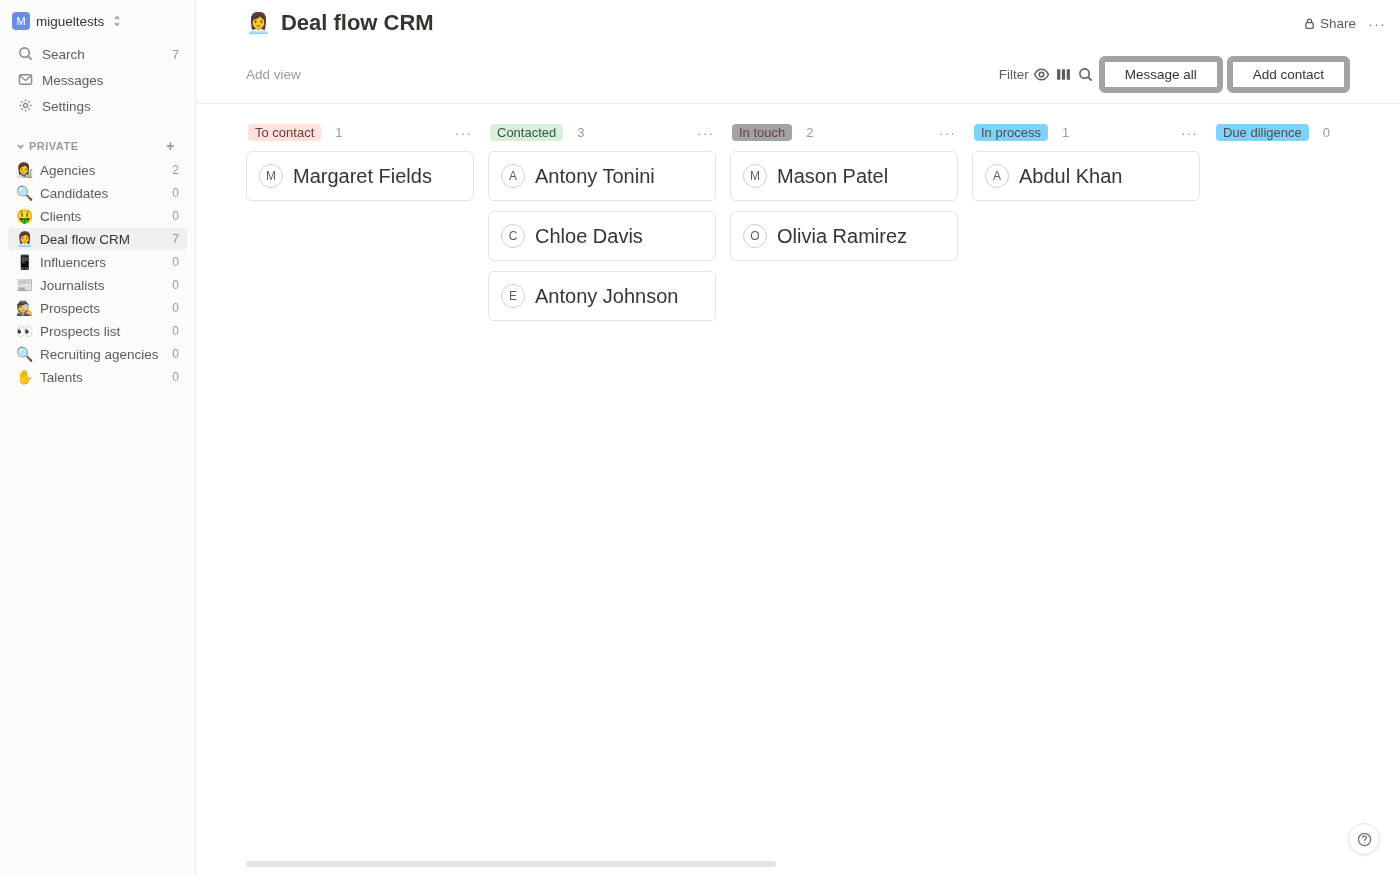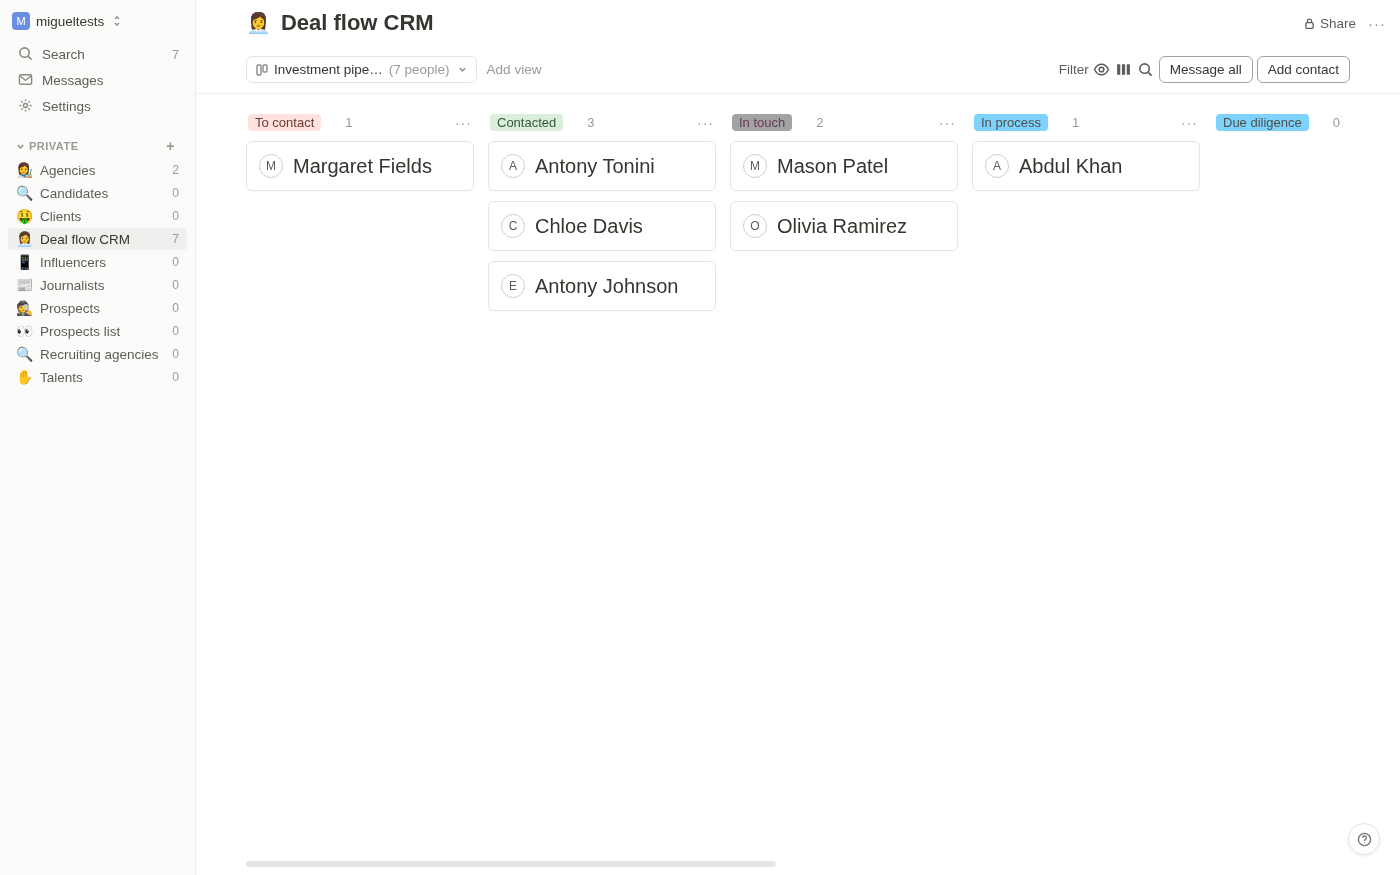--- a/index.html
+++ b/index.html
@@ -208,24 +208,24 @@
     .tool-icon {
       color: #5e5d59;
       cursor: pointer;
       width: 18px;
       height: 18px;
       display: flex;
       align-items: center;
       justify-content: center;
     }
     .btn {
-      border: 1px solid #a3a3a3;
+      border: 6px solid #a3a3a3;
       background: #ffffff;
       border-radius: 6px;
-      padding: 5px 10px;
+      padding: 5px 20px;
       font-size: 13.5px;
       cursor: pointer;
       color: #37352f;
     }
     
     .board {
       flex: 1;
       overflow-x: auto;
       overflow-y: hidden;
       padding: 18px 50px;
@@ -236,21 +236,21 @@
     }
     .column {
       width: 228px;
       flex-shrink: 0;
       display: flex;
       flex-direction: column;
     }
     .col-header {
       display: flex;
       align-items: center;
-      gap: 24px;
+      gap: 14px;
       padding: 2px 2px 10px 2px;
     }
     .status-pill {
       font-size: 13px;
       padding: 1px 7px;
       border-radius: 4px;
       font-weight: 400;
     }
     .pill-red   { background: #ffe2dd; color:#6a3a36; }
     .pill-green { background: #dbeddb; color:#2f5a3e; }
@@ -453,35 +453,20 @@
               <path d="M5.5 7 V5 a2.5 2.5 0 0 1 5 0 V7"></path>
             </svg>
         </span>
         <span>Share</span>
       </div>
       <span class="more-btn">···</span>
     </div>
   </div>
 
   <div class="toolbar">
-    <div class="view-chip">
-      <span class="vc-icon">
-        <svg width="12" height="12" viewBox="0 0 12 12" fill="none" stroke="currentColor" stroke-width="1.4">
-            <rect x="1" y="1" width="4" height="10" rx="1"></rect>
-            <rect x="7" y="1" width="4" height="7" rx="1"></rect>
-          </svg>
-      </span>
-      <span class="vc-label">Investment pipe…</span>
-      <span class="vc-count">(7 people)</span>
-      <span class="vc-caret">
-        <svg width="9" height="9" viewBox="0 0 10 10" fill="none" stroke="currentColor" stroke-width="1.8">
-            <path d="M2 3.5 L5 6.5 L8 3.5"></path>
-          </svg>
-      </span>
-    </div>
     <span class="add-view">Add view</span>
 
     <div class="toolbar-right">
       <span class="tool-link">Filter</span>
       <span class="tool-icon">
         <svg width="17" height="17" viewBox="0 0 16 16" fill="none" stroke="currentColor" stroke-width="1.4">
             <path d="M1.5 8 C3 4.5 5.5 3 8 3 s5 1.5 6.5 5 C13 11.5 10.5 13 8 13 S3 11.5 1.5 8 Z"></path>
             <circle cx="8" cy="8" r="2.2"></circle>
           </svg>
       </span>

